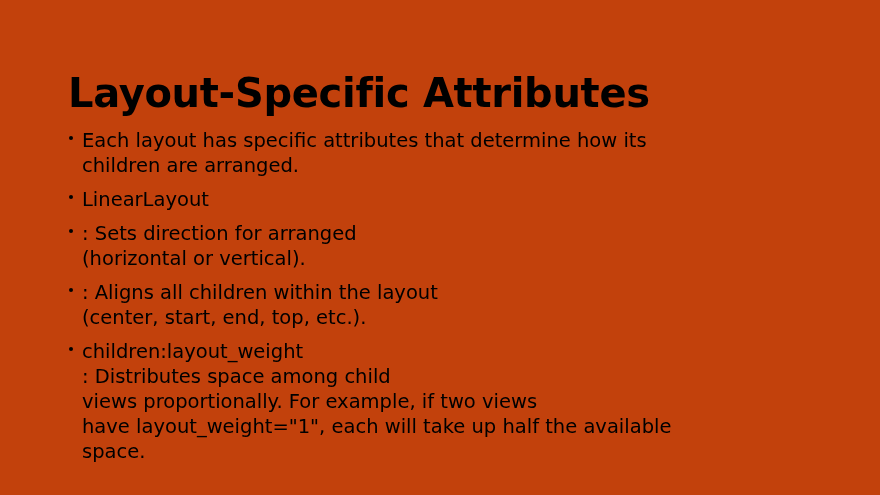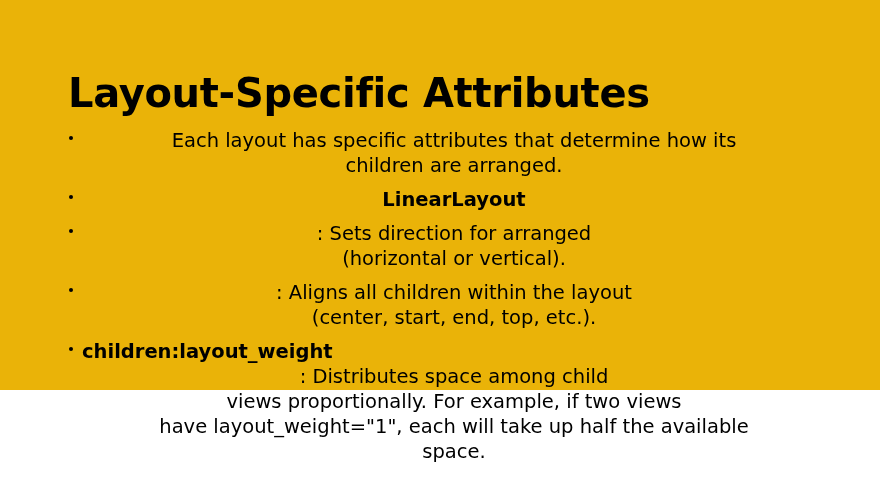--- a/index.html
+++ b/index.html
@@ -12,22 +12,22 @@
     height: 495px;
     overflow: hidden;
     font-family: "DejaVu Sans", sans-serif;
     color: #000000;
     -webkit-font-smoothing: antialiased;
   }
 
   .slide {
     position: relative;
     width: 880px;
-    height: 390px;
-    background: #eab308;
+    height: 495px;
+    background: #c2410c;
     box-sizing: border-box;
   }
 
   .slide-title {
     position: absolute;
     left: 68px;
     top: 44px;
     font-size: 40px;
     font-weight: bold;
     line-height: 1.12;
@@ -65,26 +65,25 @@
     top: 8px;
     width: 4px;
     height: 4px;
     background: #000000;
     border-radius: 50%;
   }
 
   .bullet-text {
     display: block;
     white-space: pre-line;
-    text-align: center;
   }
 
   .bullet-text.bold,
   .term {
-    font-weight: bold;
+    font-weight: normal;
   }
 </style>
 </head>
 <body>
 
 <div class="slide">
 
   <h1 class="slide-title">Layout-Specific Attributes</h1>
 
   <ul class="bullet-list">

